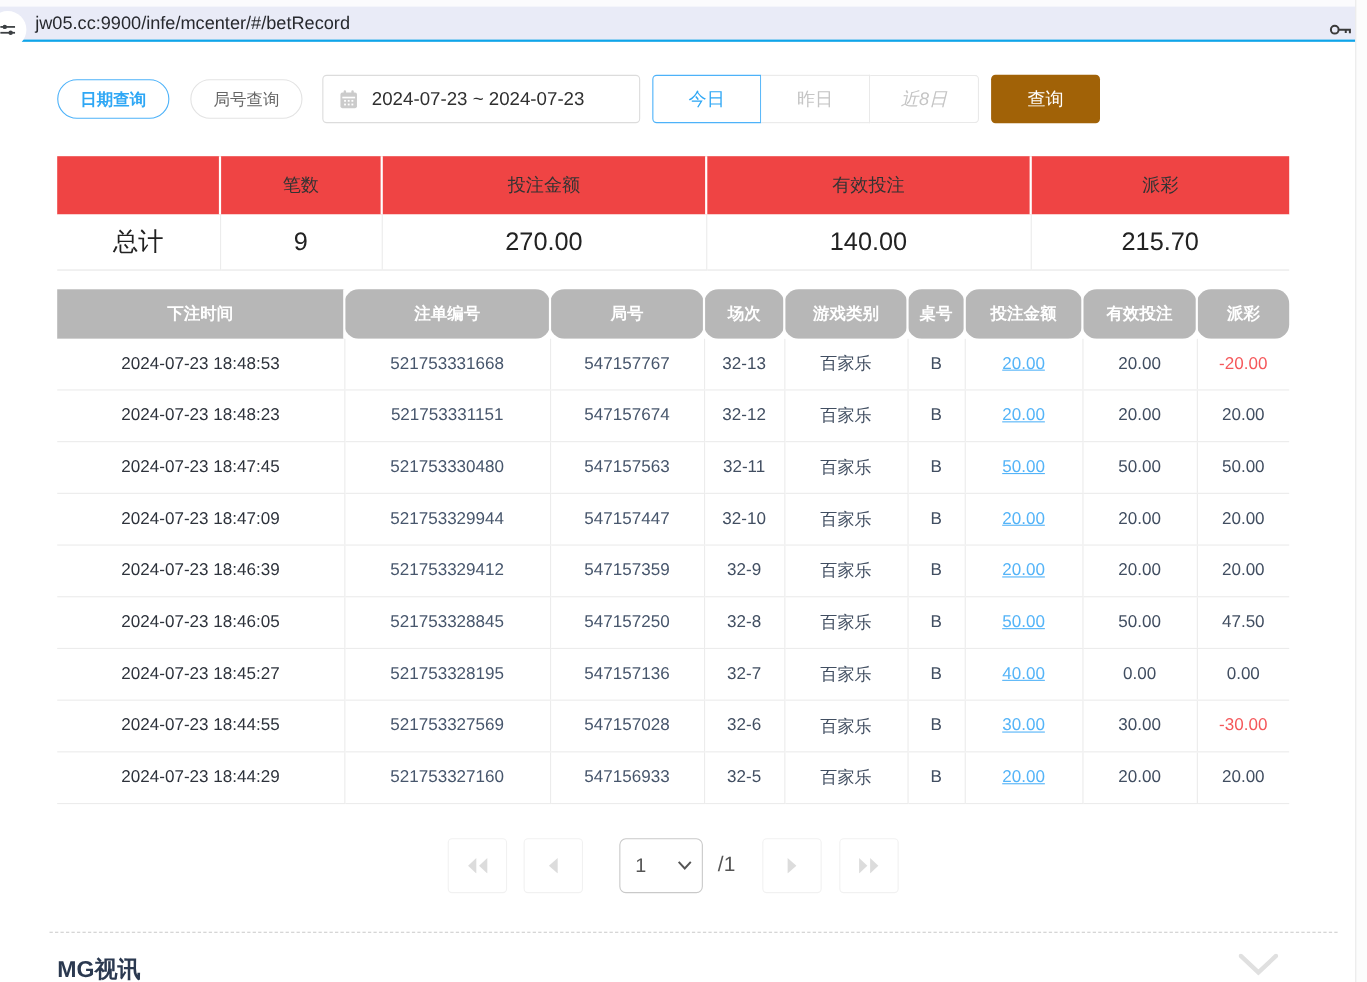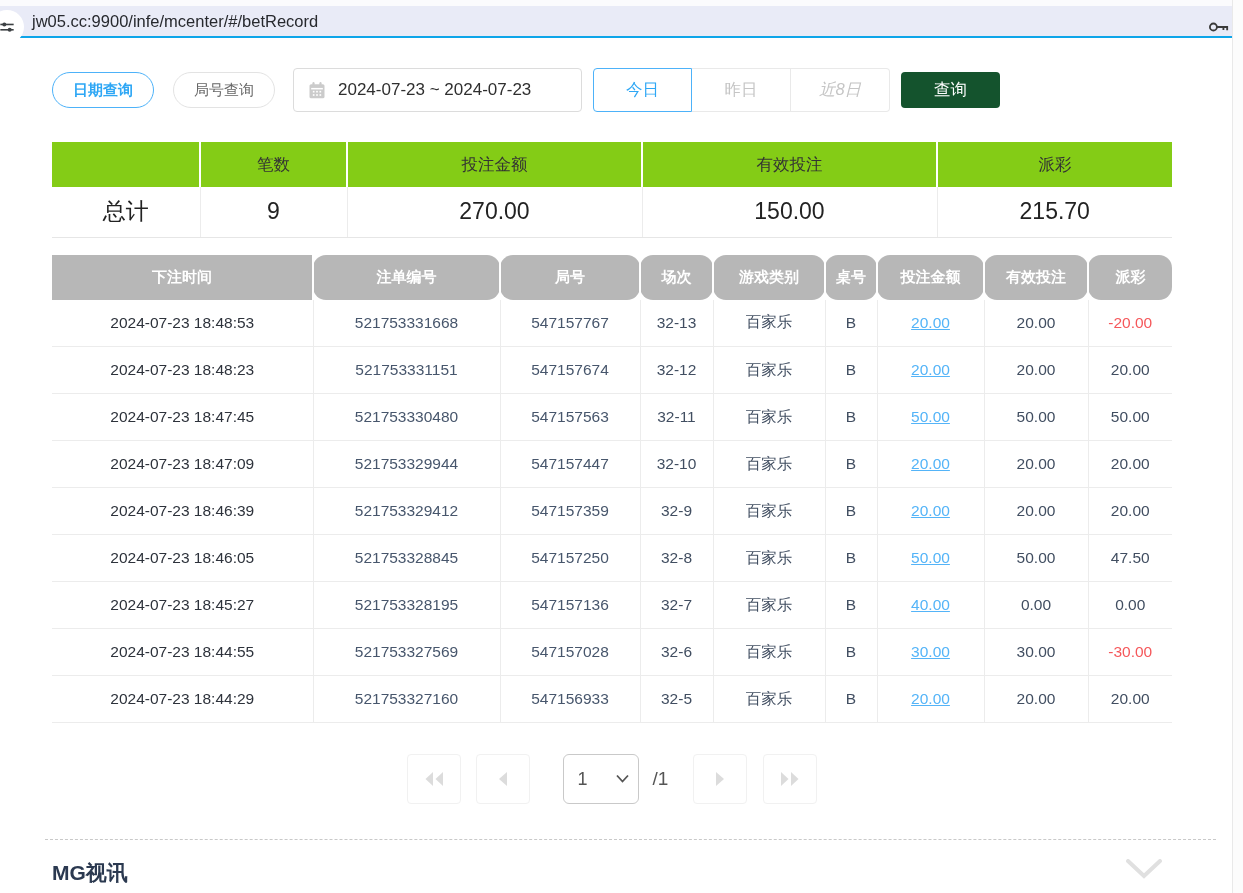--- a/index.html
+++ b/index.html
@@ -30,27 +30,27 @@
   .date-box { margin-left:18px; width:289px; height:44px; border:1px solid #dcdcdc;
     border-radius:4px; display:flex; align-items:center; padding:0 13px; background:#fff; cursor:pointer; }
   .date-box svg { flex:none; }
   .date-text { margin-left:11px; font-size:17px; color:#2f2f2f; }
   .seg-group { margin-left:11px; display:flex; height:44px;justify-content:flex-end; }
   .seg { width:99px; height:44px; background:#fff; font-size:16.5px; cursor:pointer;
     border:1px solid #e9e9e9; border-left:none; color:#c5c5c5; }
   .seg:first-child { border-radius:4px 0 0 4px; }
   .seg:last-child { border-radius:0 4px 4px 0;font-style:italic; }
   .seg.active { border:1px solid #4db2f9; color:#2ea7f5; }
-  .btn-primary { margin-left:11px; width:99px; height:36px; background:#14532d;
+  .btn-primary { margin-left:11px; width:99px; height:44px; background:#a16207;
     border:none; border-radius:4px; color:#fff; font-size:16.5px; cursor:pointer; }
 
   
   table { border-collapse:collapse; table-layout:fixed; }
   .sum-table { margin-top:30px; width:1120px; }
-  .sum-table th { height:45px; background:#84cc16; font-size:16.5px; font-weight:400;
+  .sum-table th { height:53px; background:#ef4444; font-size:16.5px; font-weight:400;
     color:#333; text-align:center; }
   .sum-table th + th { border-left:2px solid #fff; }
   .sum-table td { height:50px; background:#fff; font-size:23px; font-weight:500;
     color:#222; text-align:center; border-bottom:1px solid #e6e6e6; }
   .sum-table td + td { border-left:1px solid #ececec; }
 
   
   .bet-table { margin-top:17px; width:1120px; }
   .bet-table th { height:45px; background:#b7b7b7; color:#fff; font-size:15px;
     font-weight:700; text-align:center; }
@@ -165,21 +165,21 @@
         <th>投注金额</th>
         <th>有效投注</th>
         <th>派彩</th>
       </tr>
     </thead>
     <tbody>
       <tr>
         <td>总计</td>
         <td>9</td>
         <td>270.00</td>
-        <td>150.00</td>
+        <td>140.00</td>
         <td>215.70</td>
       </tr>
     </tbody>
   </table>
 
   <table class="bet-table">
     <colgroup>
       <col style="width:261px">
         <col style="width:187px">
         <col style="width:140px">

